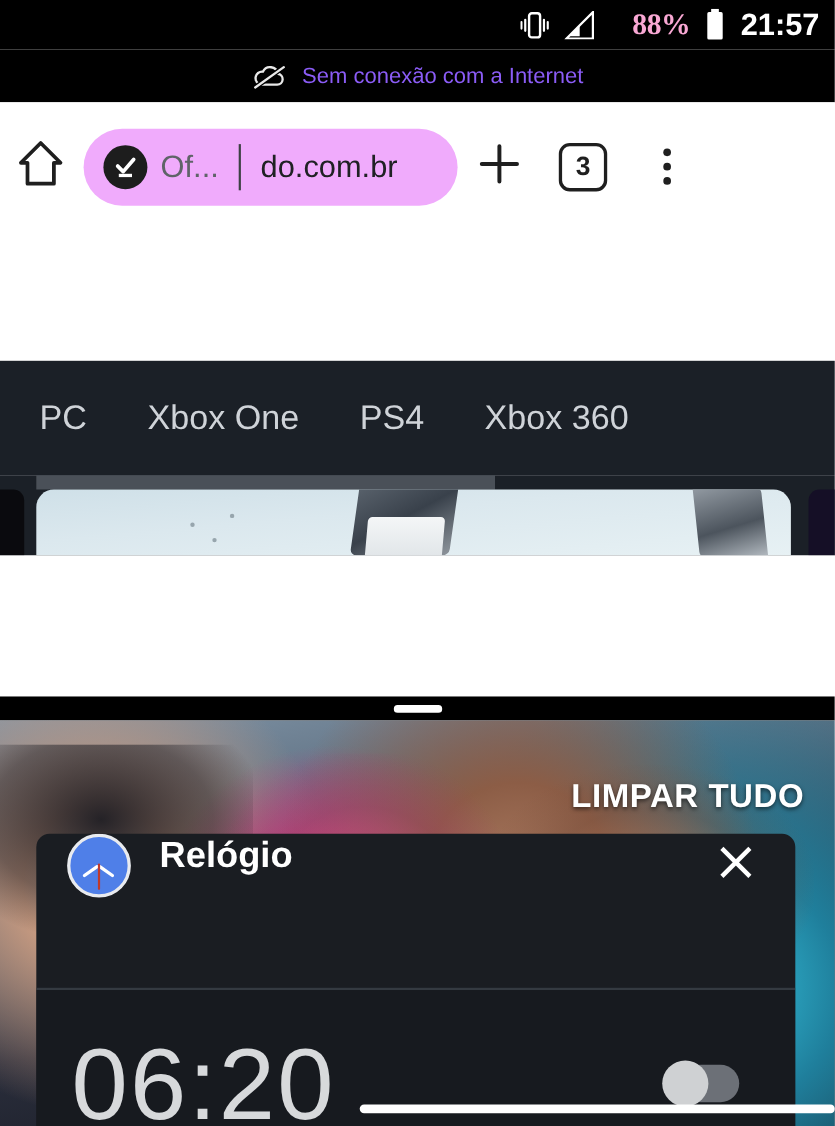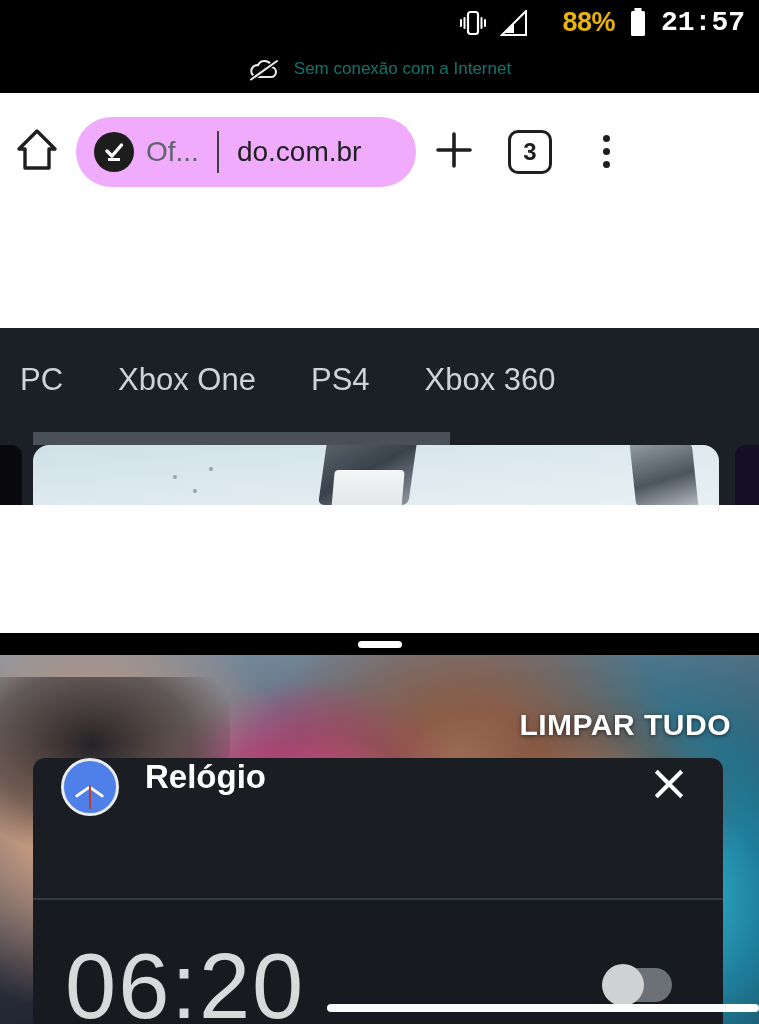--- a/index.html
+++ b/index.html
@@ -12,34 +12,34 @@
   #screen { position: relative; width: 759px; height: 1024px; overflow: hidden; background:#fff; }
 
   
   .statusbar {
     position: absolute; left:0; top:0; width:759px; height:45px;
     background:#000; display:flex; align-items:center; justify-content:flex-end;
     padding-right: 14px; gap: 14px;
   }
   .sb-icon { display:flex; align-items:center; }
   .sb-text {
-    color:#eab308; font-size:27px; font-weight:bold; letter-spacing:-0.5px;
-    font-family:Liberation Sans, sans-serif; line-height:1;margin-left:20px;
+    color:#f9a8d4; font-size:27px; font-weight:bold; letter-spacing:-0.5px;
+    font-family:Liberation Serif, serif; line-height:1;margin-left:20px;
   }
   .sb-clock {
     color:#fff; font-size:28px; font-weight:bold; letter-spacing:0px;
-    font-family:Liberation Mono, monospace; line-height:1;
+    font-family:Liberation Sans, sans-serif; line-height:1;
   }
 
   
   .offline-bar {
     position:absolute; left:0; top:45px; width:759px; height:48px;
     background:#000; display:flex; align-items:center; justify-content:center; gap:14px;
   }
-  .offline-text { color:#0f766e; font-size:17px; font-family:"Liberation Sans", sans-serif; }
+  .offline-text { color:#8b5cf6; font-size:20px; font-family:"Liberation Sans", sans-serif; }
 
   
   .browser-toolbar {
     position:absolute; left:0; top:93px; width:759px; height:117px;
     background:#ffffff; display:flex; align-items:center;
   }
   .home-btn { width:74px; display:flex; align-items:center; justify-content:center; }
   .url-pill {
     flex:0 0 auto; width:340px; height:70px; background:#f0abfc; border-radius:35px;
     display:flex; align-items:center; padding:0 18px; gap:12px; margin-left:2px;
@@ -65,21 +65,21 @@
     position:absolute; left:0; top:210px; width:759px; height:118px;
     background:#16171b; display:flex; align-items:center; justify-content:center; gap:28px;
   }
   .logo-divider { width:3px; height:62px; background:#8b8f96; }
   .voxel-word {
     color:#ffffff; font-size:47px; font-weight:bold; letter-spacing:1px;
     font-family:"Liberation Sans", sans-serif;
   }
   .page-nav {
     position:absolute; left:0; top:328px; width:759px; height:104px;
-    background:#1b2027; display:flex; align-items:center; padding-left:20px; gap:0px;
+    background:#1b2027; display:flex; align-items:center; padding-left:36px; gap:0px;
   }
   .nav-item {
     color:#cfd3d8; font-size:31px; font-family:"Liberation Sans", sans-serif;
     padding-right:55px; white-space:nowrap;
   }
   .carousel-region {
     position:absolute; left:0; top:432px; width:759px; height:73px;
     background:#1b2027; overflow:hidden;
   }
   .scroll-indicator {

